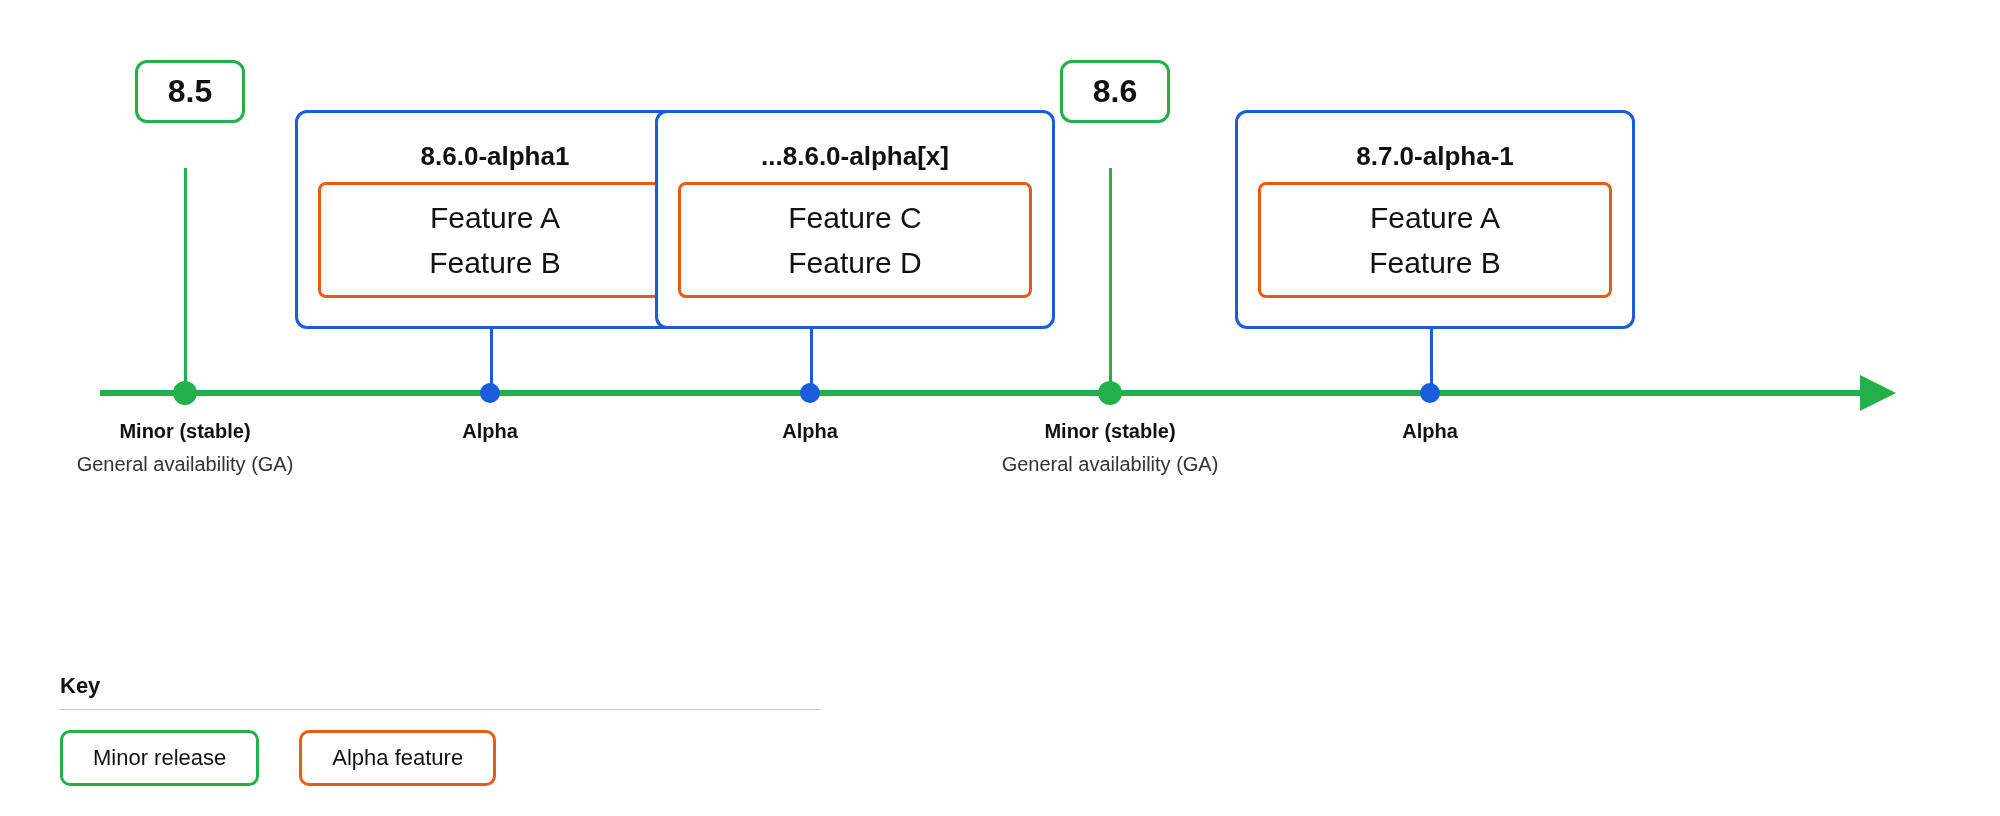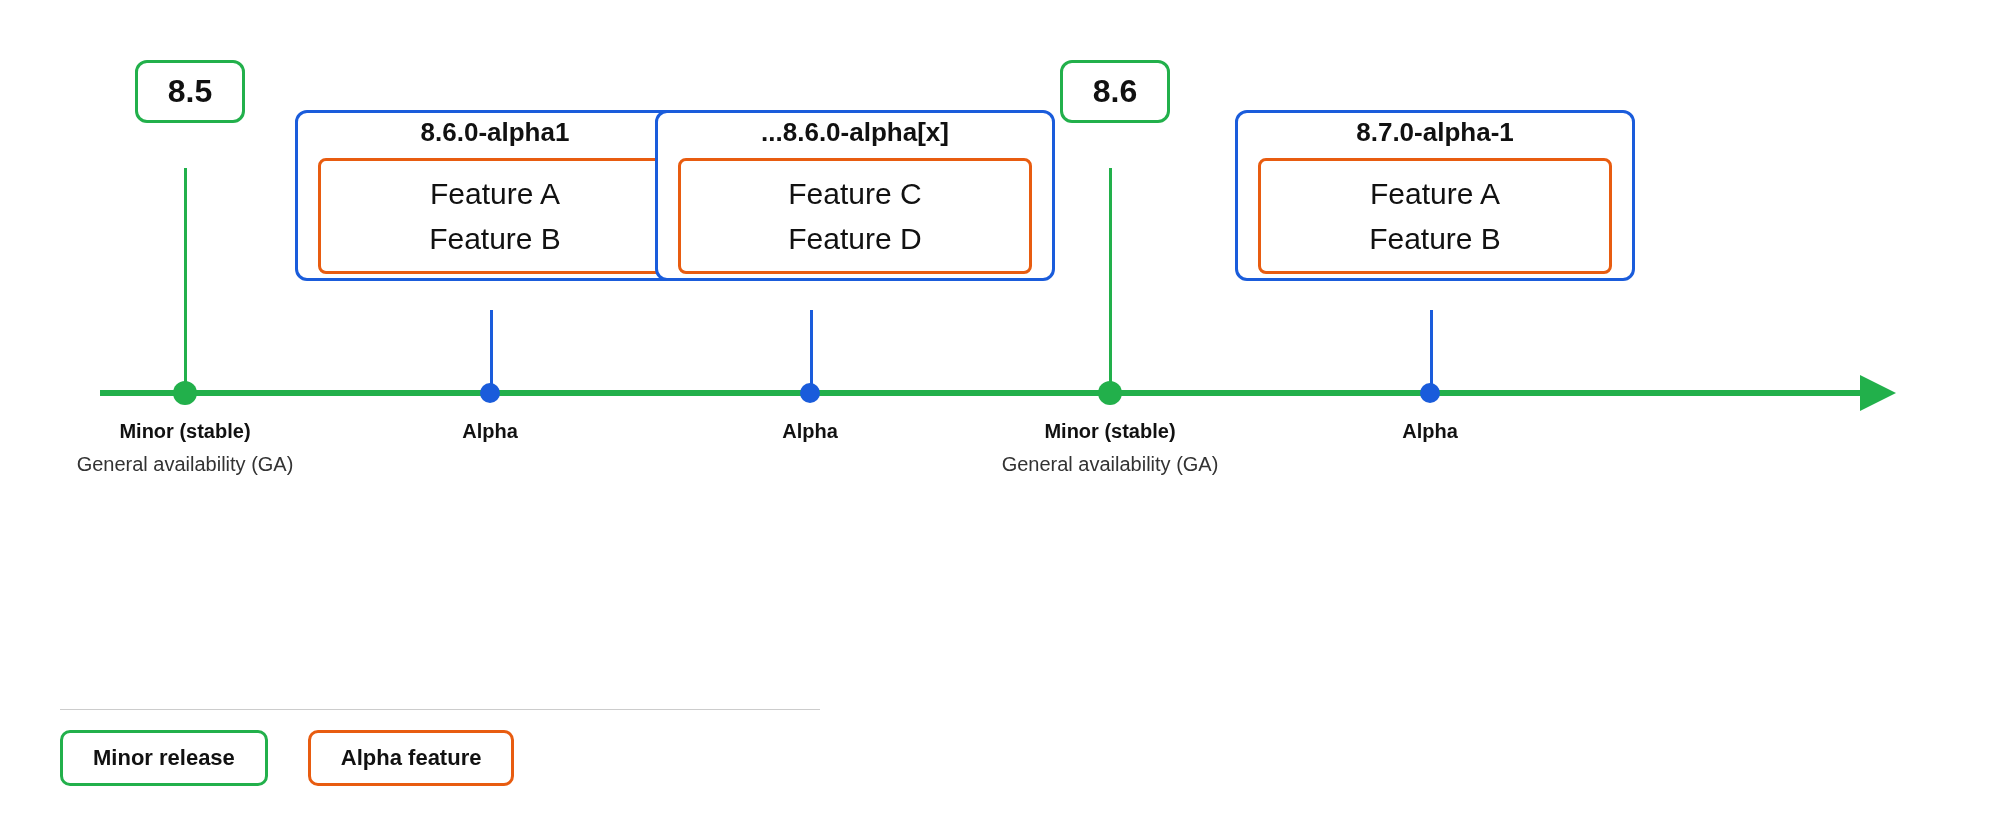--- a/index.html
+++ b/index.html
@@ -72,21 +72,21 @@
     .vert-line-blue {
       background: #1a5cdb;
     }
 
     
     .release-box {
       position: absolute;
       border-radius: 12px;
       border-width: 3px;
       border-style: solid;
-      padding: 4px 20px;
+      padding: 28px 20px;
       background: #ffffff;
     }
     .release-box-green {
       border-color: #22b04b;
     }
     .release-box-blue {
       border-color: #1a5cdb;
     }
 
     .release-box-title {
@@ -150,21 +150,21 @@
       display: flex;
       gap: 40px;
       align-items: center;
     }
     .key-item {
       border-radius: 10px;
       border-width: 3px;
       border-style: solid;
       padding: 12px 30px;
       font-size: 22px;
-      font-weight: 700;
+      font-weight: 400;
       background: #ffffff;
     }
     .key-item-green {
       border-color: #22b04b;
       color: #111111;
     }
     .key-item-blue {
       border-color: #1a5cdb;
       color: #111111;
     }
@@ -250,20 +250,21 @@
       <span>Feature A</span><br>
       <span>Feature B</span>
     </div>
   </div>
 
   <div class="timeline-label" style="left: 1430px;">
     <div class="label-main">Alpha</div>
   </div>
 
   <div class="key-section">
+    <div class="key-title">Key</div>
     <div class="key-divider"></div>
     <div class="key-items">
       <div class="key-item key-item-green">Minor release</div>
       <div class="key-item key-item-orange">Alpha feature</div>
     </div>
   </div>
 
 </div>
 
 </body></html>

